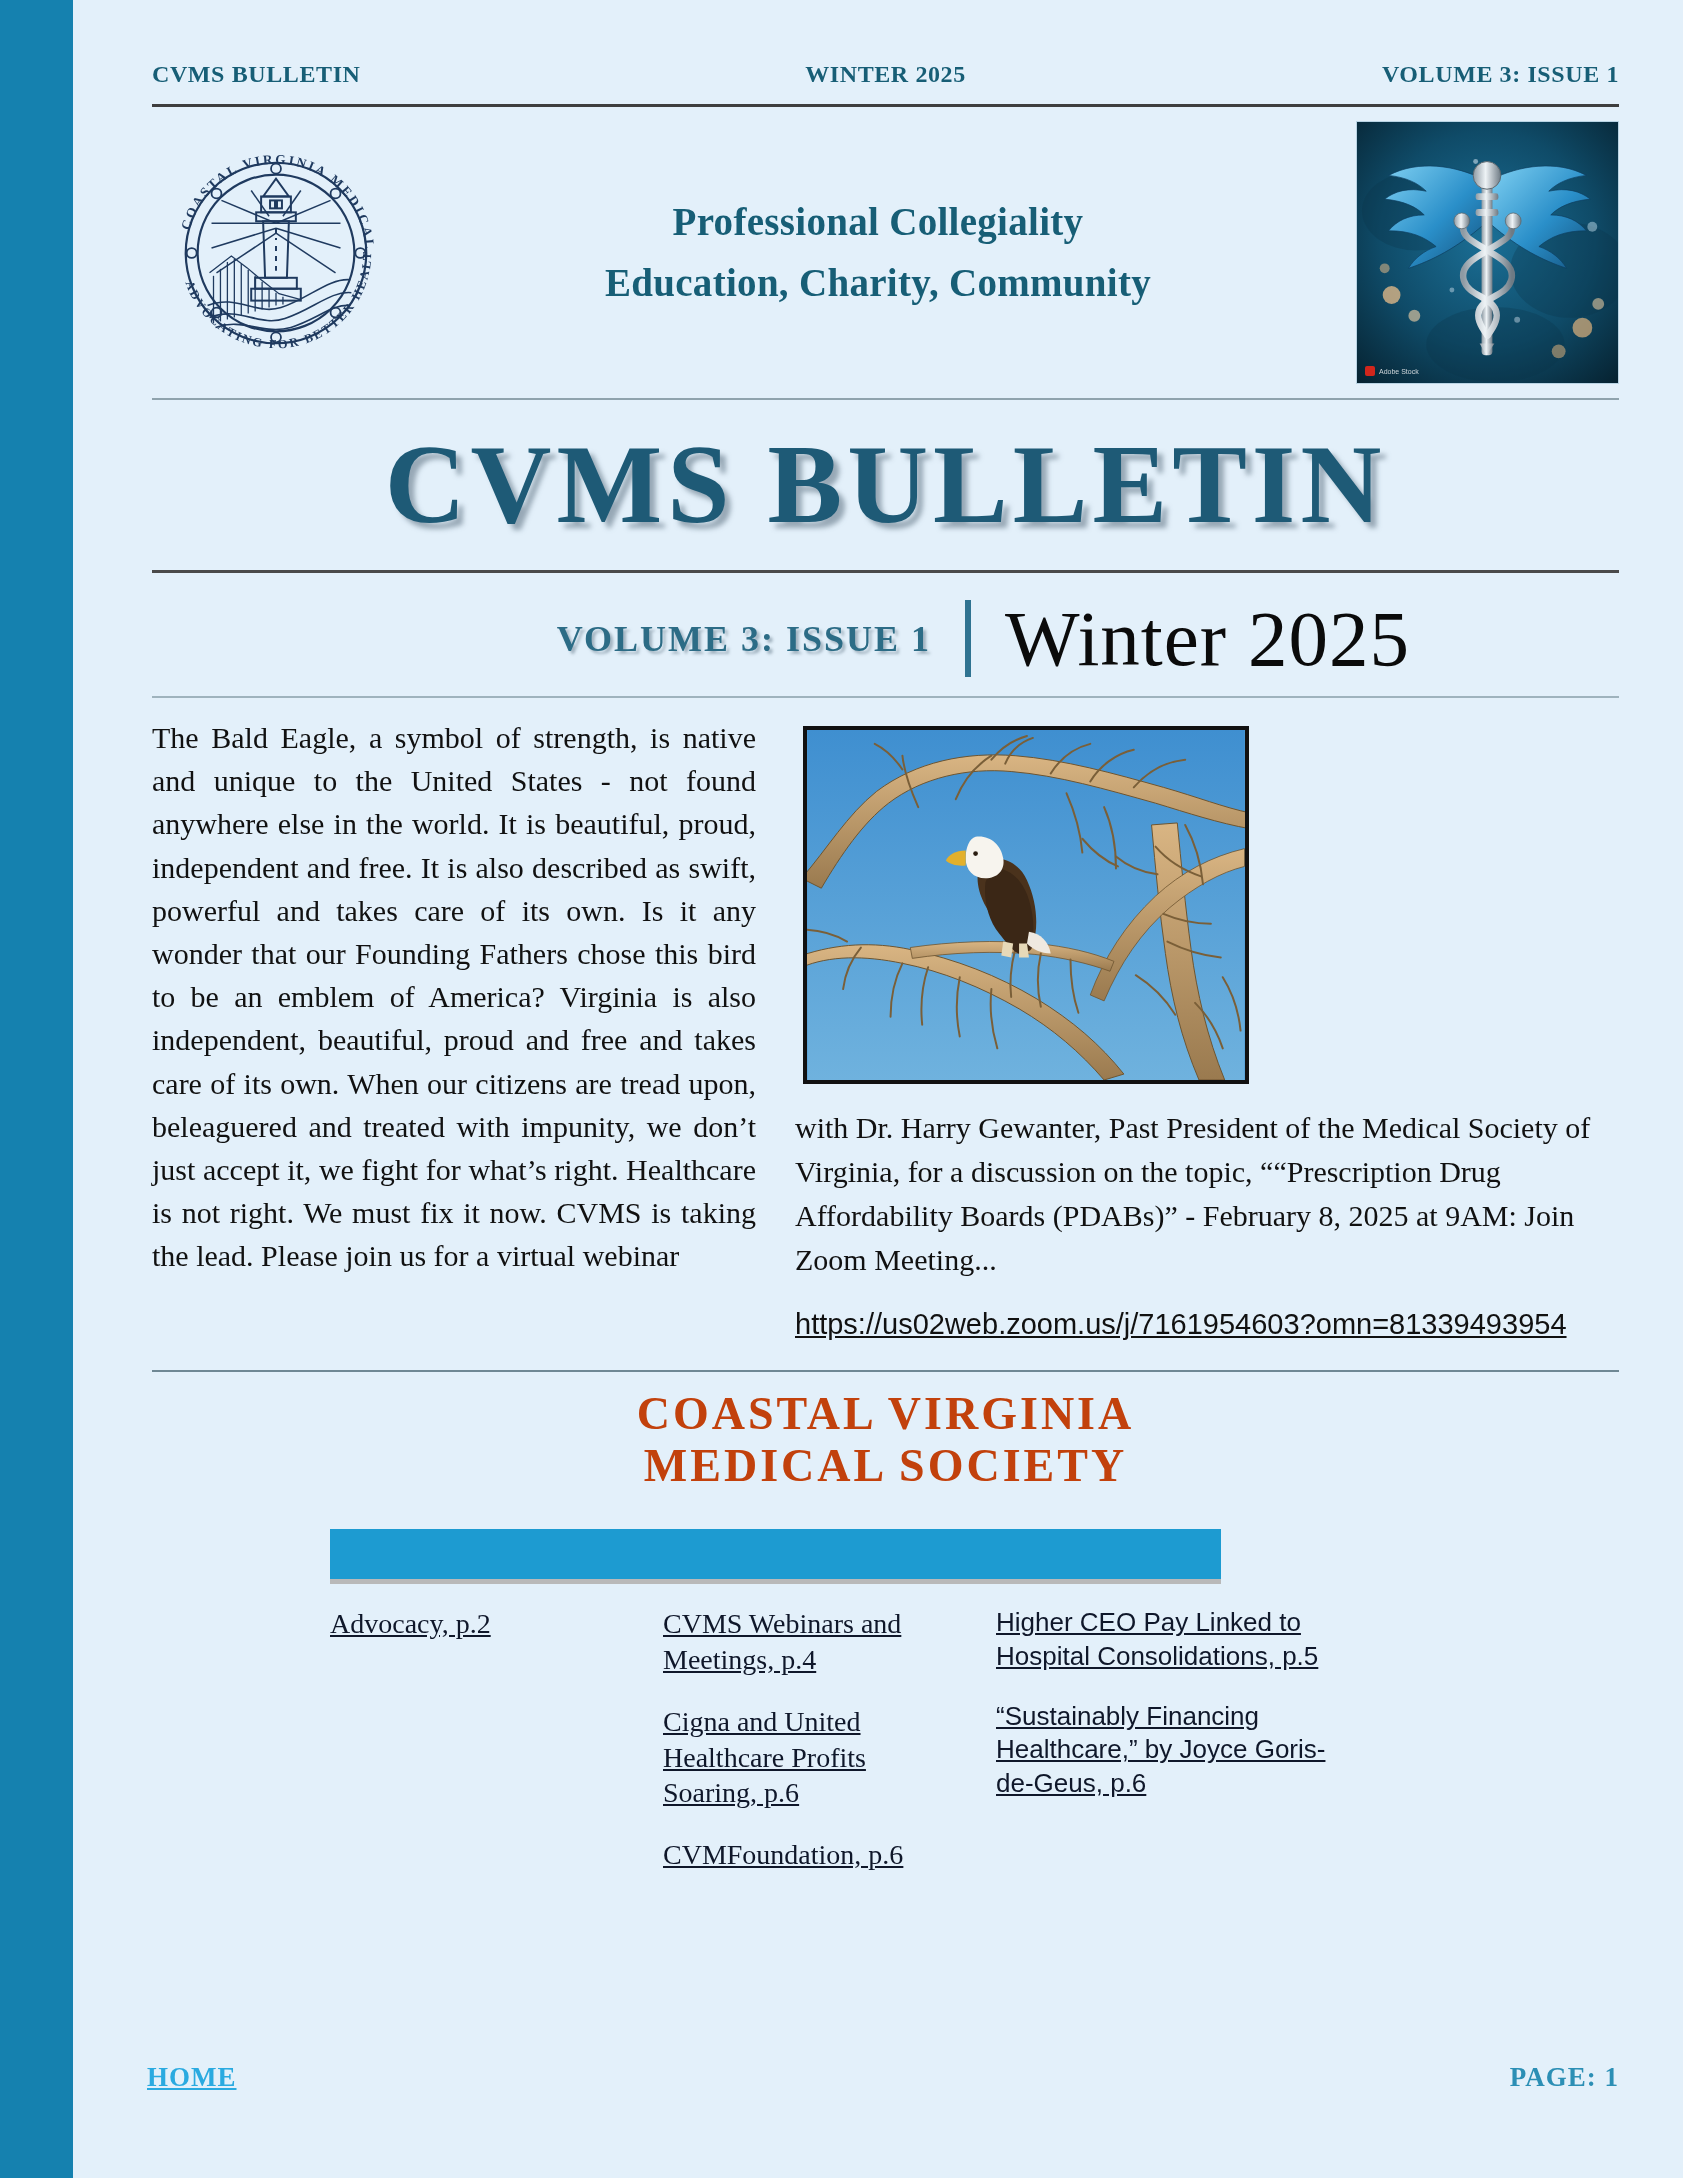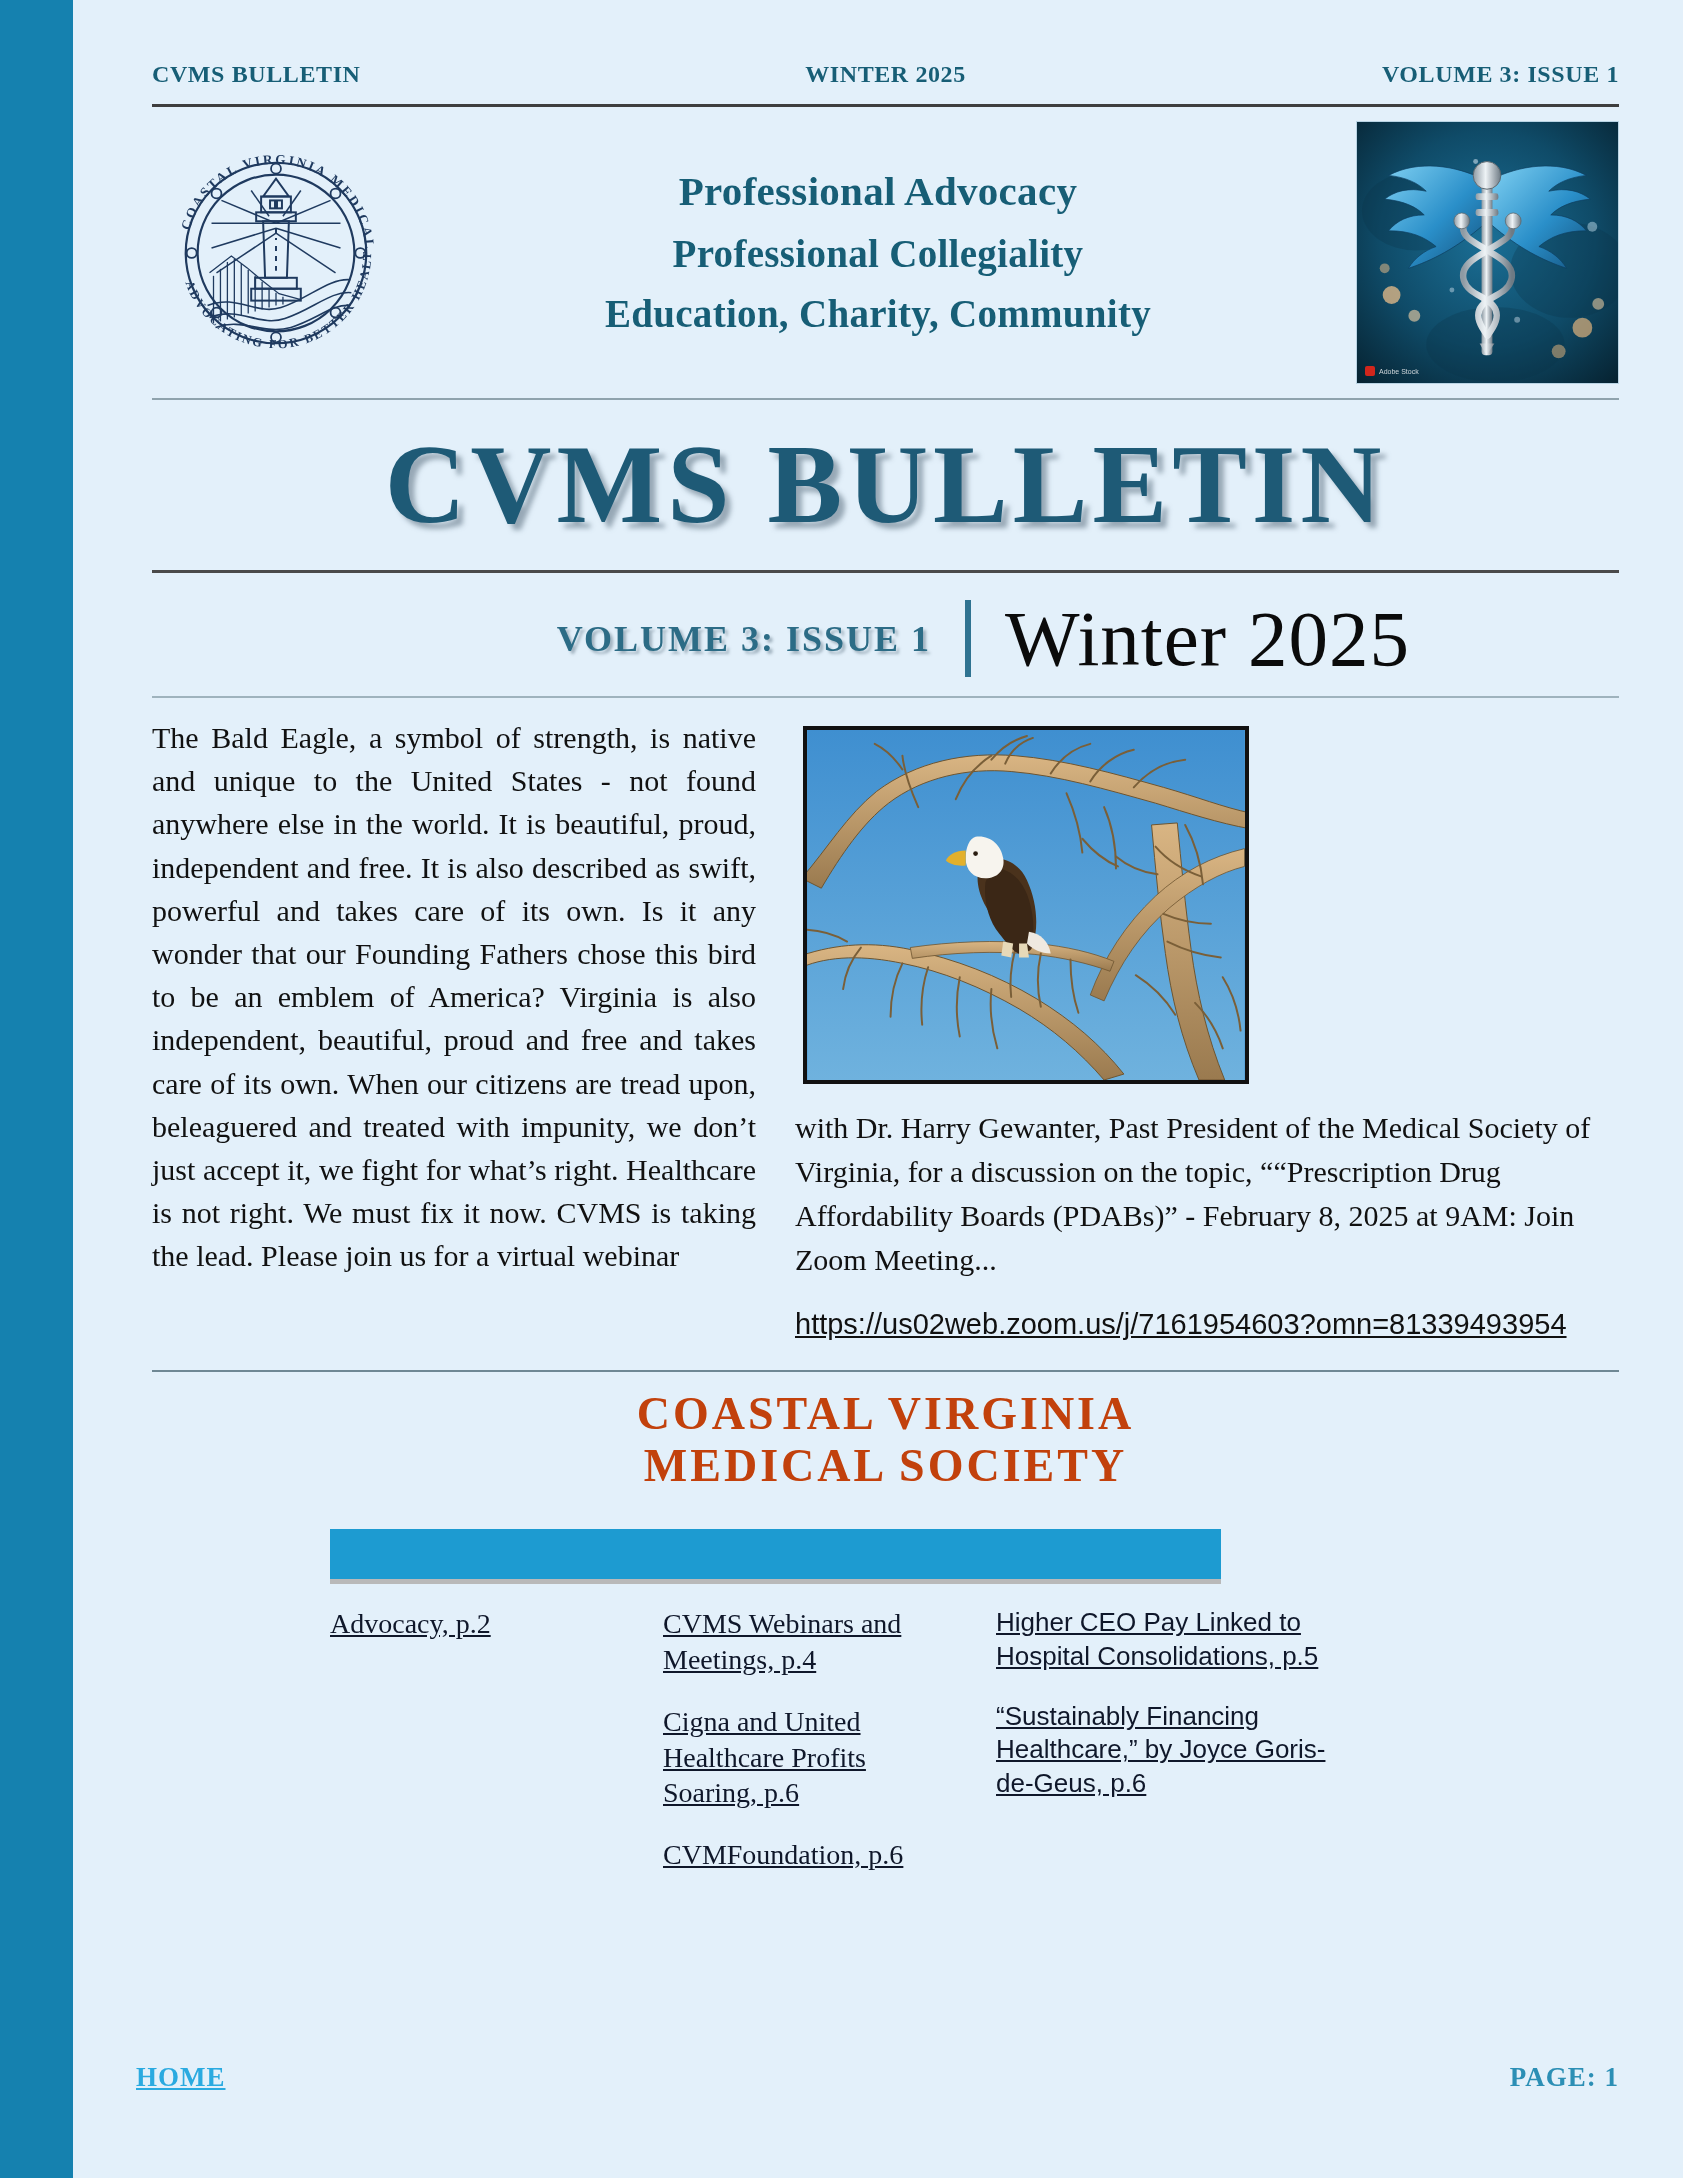--- a/index.html
+++ b/index.html
@@ -237,21 +237,21 @@
   }
   .toc-col.c3 .toc-item {
     font-family: "Liberation Sans", sans-serif;
     font-size: 26px;
     line-height: 1.3;
   }
 
   
   .footer {
     position: absolute;
-    left: 63px; right: 79px;
+    left: 74px; right: 79px;
     bottom: 85px;
     display: flex;
     justify-content: space-between;
     align-items: baseline;
     text-align: center;
   }
   .footer-home {
     font-family: "Liberation Serif", serif;
     font-weight: bold;
     font-size: 27px;
@@ -353,21 +353,20 @@
         <text font-family="Liberation Serif, serif" font-size="13.5" font-weight="bold" fill="#1f3a5f" letter-spacing="2.4">
           <textPath href="#arcTop" startOffset="8%">COASTAL VIRGINIA MEDICAL SOCIETY</textPath>
         </text>
         <text font-family="Liberation Serif, serif" font-size="12.5" font-weight="bold" fill="#1f3a5f" letter-spacing="2.2">
           <textPath href="#arcBot" startOffset="10%">ADVOCATING FOR BETTER HEALTH</textPath>
         </text>
       </svg>
     </div>
 
     <div class="taglines">
-      <div class="tagline t1">Professional Advocacy</div>
       <div class="tagline t2">Professional Collegiality</div>
       <div class="tagline t3">Education, Charity, Community</div>
     </div>
 
     <div class="caduceus-wrap">
       <div class="caduceus-frame">
         <svg width="261" height="261" viewBox="0 0 264 264">
           <defs>
             <radialGradient id="bgGlow" cx="50%" cy="45%" r="75%">
               <stop offset="0%" stop-color="#1b6f96"></stop>

